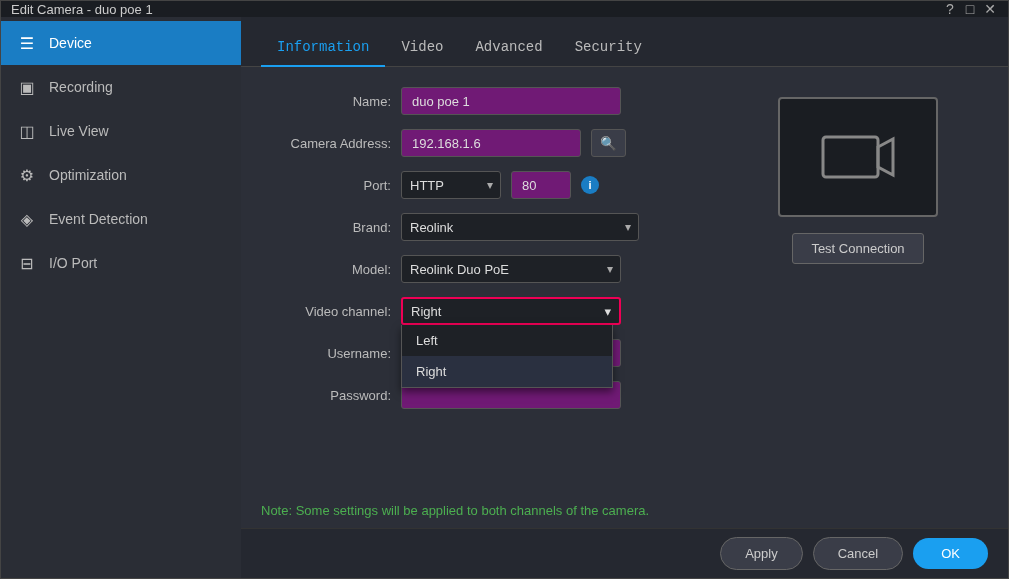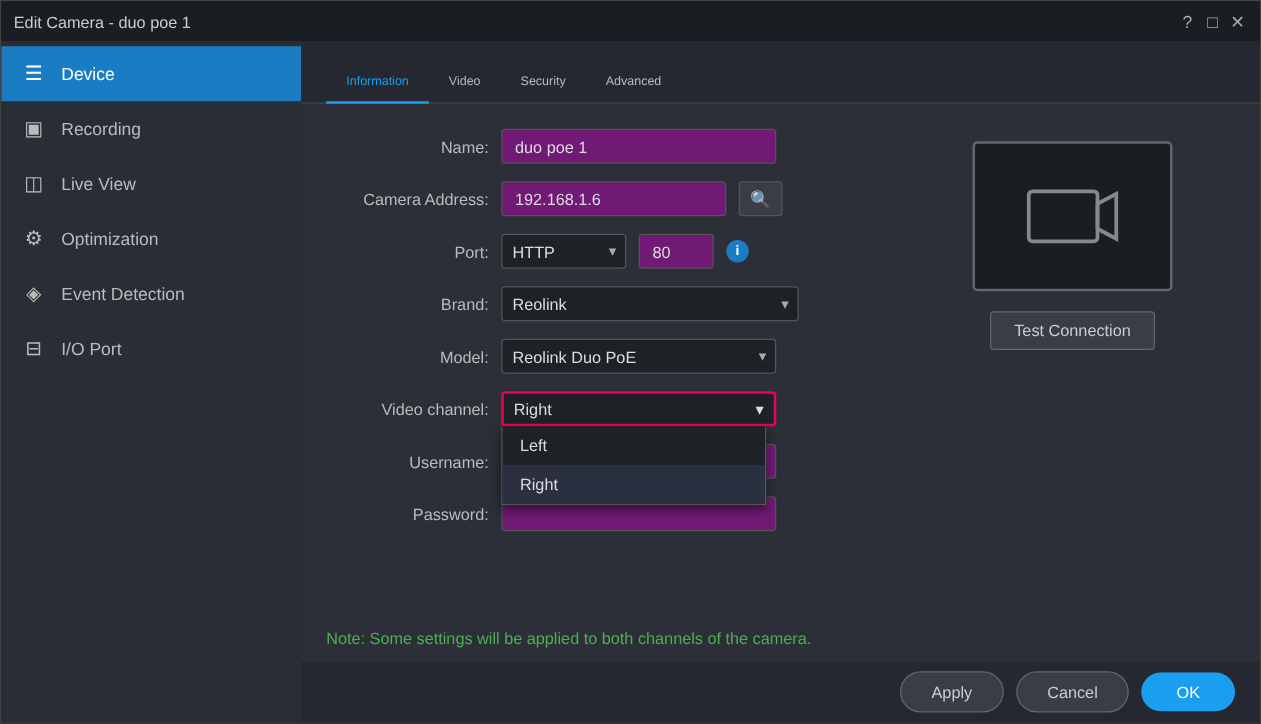--- a/index.html
+++ b/index.html
@@ -1,38 +1,38 @@
 <!DOCTYPE html>
 <html><head>
   <meta charset="utf-8">
   <style>
     * { box-sizing: border-box; margin: 0; padding: 0; }
     body { font-family: 'Segoe UI', Arial, sans-serif; font-size: 13px; background: #1e2126; color: #ccc; width: 1009px; height: 579px; overflow: hidden; }
 
     .window { width: 1009px; height: 579px; background: #252830; display: flex; flex-direction: column; border: 1px solid #444; }
 
-    .title-bar { background: #1a1d22; height: 32px; display: flex; align-items: center; justify-content: space-between; padding: 0 10px; color: #ccc; font-size: 13px; }
+    .title-bar { background: #1a1d22; height: 16px; display: flex; align-items: center; justify-content: space-between; padding: 0 10px; color: #ccc; font-size: 13px; }
     .title-bar-left { display: flex; align-items: center; gap: 8px; }
     .title-bar-controls { display: flex; gap: 4px; }
     .title-btn { width: 16px; height: 16px; background: transparent; border: none; color: #aaa; cursor: pointer; font-size: 14px; display: flex; align-items: center; justify-content: center; }
 
     .content-area { display: flex; flex: 1; overflow: hidden; }
 
     
     .sidebar { width: 240px; background: #2a2d35; display: flex; flex-direction: column; padding-top: 4px; }
     .sidebar-item { display: flex; align-items: center; gap: 12px; padding: 12px 16px; cursor: pointer; color: #bbb; font-size: 14px; }
     .sidebar-item.active { background: #1a7dc4; color: #fff; }
     .sidebar-icon { width: 20px; height: 20px; display: flex; align-items: center; justify-content: center; font-size: 16px; flex-shrink: 0; }
 
     
     .main-panel { flex: 1; background: #2c2f38; display: flex; flex-direction: column; }
 
     
     .tabs { display: flex; align-items: flex-end; padding: 0 20px; border-bottom: 1px solid #444; height: 50px; background: #252830; }
-    .tab { padding: 10px 16px; cursor: pointer; font-size: 10px; color: #bbb; border-bottom: 2px solid transparent; margin-bottom: -1px; }
+    .tab { padding: 10px 16px; cursor: pointer; font-size: 14px; color: #bbb; border-bottom: 2px solid transparent; margin-bottom: -1px; font-family: Liberation Mono, monospace; }
     .tab.active { color: #1a9ff0; border-bottom: 2px solid #1a9ff0; }
 
     
     .form-area { display: flex; flex: 1; padding: 20px; gap: 20px; position: relative; }
     .form-left { flex: 1; display: flex; flex-direction: column; gap: 14px; }
 
     .form-row { display: flex; align-items: center; gap: 10px; }
     .form-label { width: 130px; text-align: right; color: #bbb; font-size: 13px; flex-shrink: 0; }
     .form-input { background: #701a75; border: 1px solid #555; color: #ddd; padding: 5px 10px; border-radius: 3px; font-size: 13px; outline: none; height: 28px; }
     .form-input-name { width: 220px; }
@@ -118,22 +118,22 @@
         <span class="sidebar-icon">⊟</span>
         <span>I/O Port</span>
       </div>
     </div>
 
     <div class="main-panel">
 
       <div class="tabs">
         <div class="tab active">Information</div>
         <div class="tab">Video</div>
+        <div class="tab">Advanced</div>
         <div class="tab">Security</div>
-        <div class="tab">Advanced</div>
       </div>
 
       <div class="form-area">
         <div class="form-left">
 
           <div class="form-row">
             <span class="form-label">Name:</span>
             <input class="form-input form-input-name" type="text" value="duo poe 1" style="">
           </div>
 

